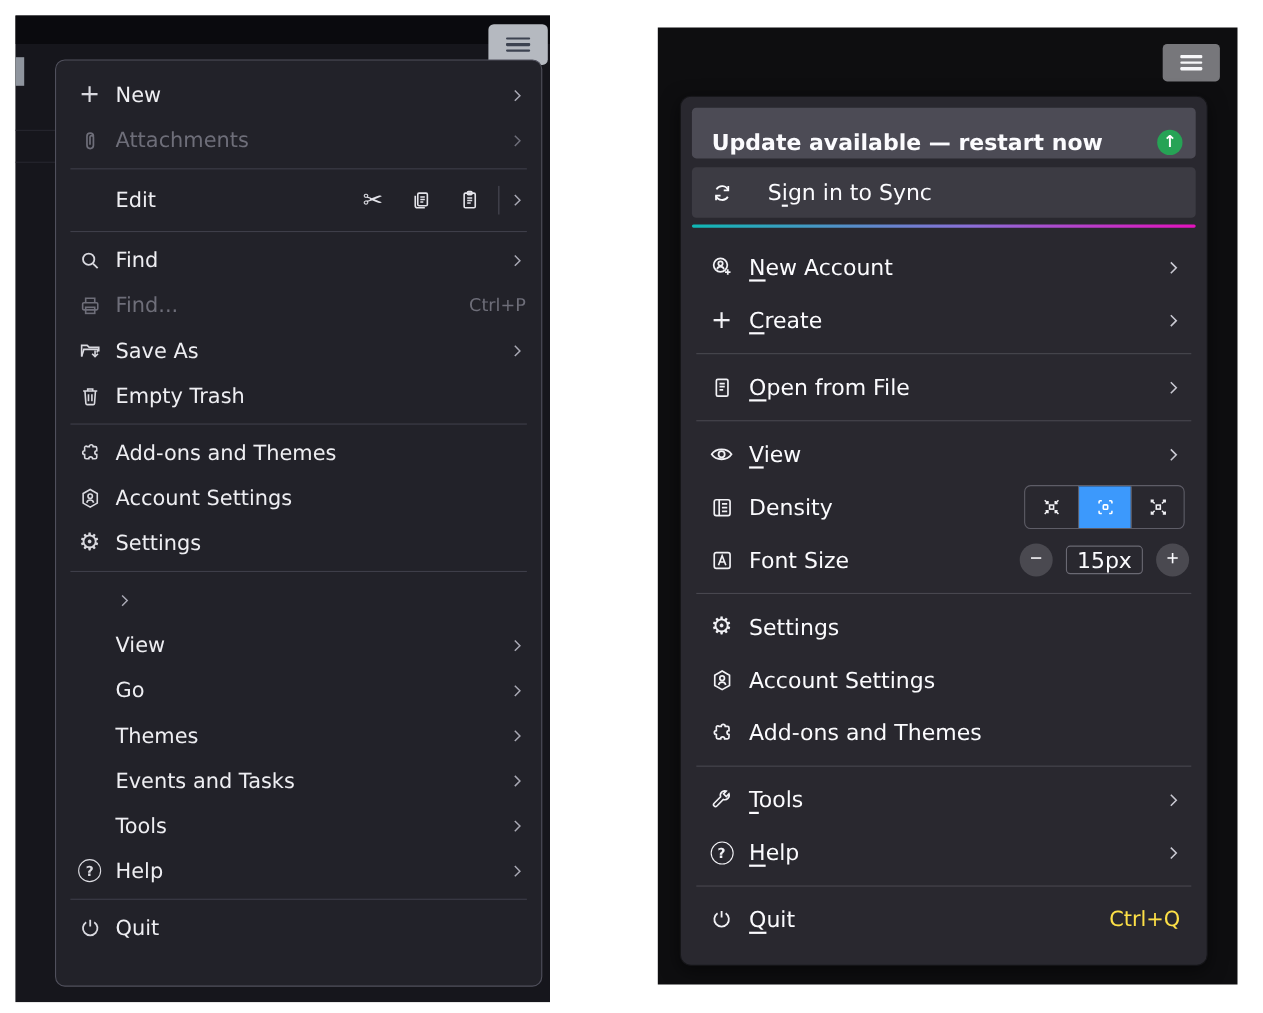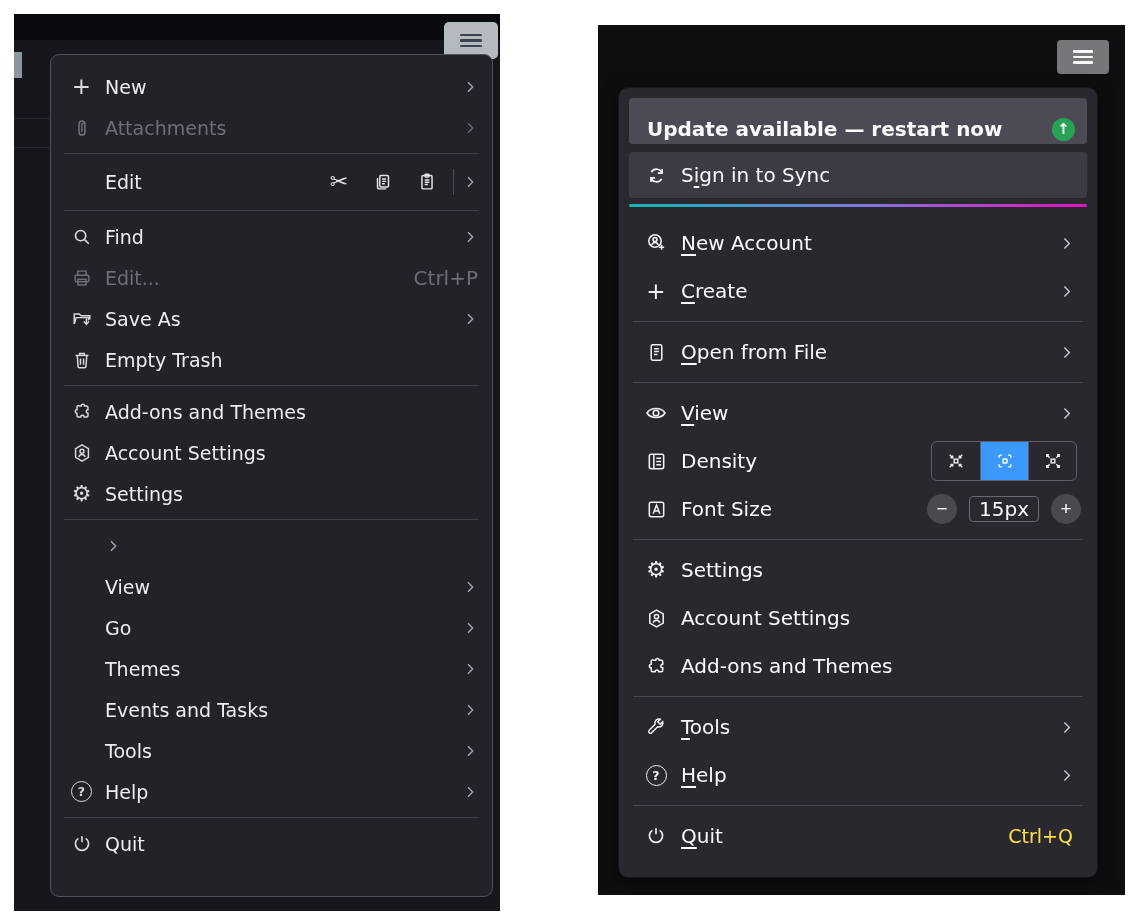--- a/index.html
+++ b/index.html
@@ -14,41 +14,41 @@
   #hamb-left { left:430px; top:8px; width:54px; height:37px; background:#b5b9c0; }
   #hamb-left span { width:22px; height:2.6px; background:#3c4250; }
   .bk-line { position:absolute; left:0; width:36px; height:1px; background:#26262f; }
   .bk-notch { position:absolute; left:0; top:38px; width:8px; height:26px; background:#8f959e; }
 
   .popup-l { position:absolute; left:36px; top:40px; width:443px; height:843px; background:#222229; border:1px solid #50505c; border-radius:9px; padding:11px 0 10px; color:#eeeef2; font-size:19px; }
   .mrow { display:flex; align-items:center; height:41px; padding:0 14px 0 0; cursor:pointer; }
   .mrow .ic { width:27px; margin-left:17px; margin-right:10px; display:flex; justify-content:center; align-items:center; color:#d9d9df; flex:none; }
   .mrow .lbl { flex:1; white-space:nowrap; }
   .mrow .chev { color:#a9a9b4; display:flex; flex:none; }
-  .mrow .shortcut { color:#c3c3cb; font-size:20px; }
+  .mrow .shortcut { color:#c3c3cb; font-size:16px; }
   .mrow.disabled .lbl, .mrow.disabled .ic, .mrow.disabled .chev, .mrow.disabled .shortcut { color:#6e6e79; }
   .sep-l { height:1px; background:#3e3e49; margin:5px 13px; }
   .edit-row { height:46px; }
   .edit-row .tool { background:none; border:none; color:#e4e4ea; width:44px; display:flex; justify-content:center; cursor:pointer; }
   .edit-row .scissors { font-size:22px; line-height:1; color:#e4e4ea; }
   .vdiv { width:1px; height:26px; background:#4a4a56; margin:0 8px 0 4px; }
   .plus-glyph { font-size:23px; line-height:1; color:#e8e8ee; }
   .gear-glyph { font-size:22px; line-height:1; }
   .qmark { width:21px; height:21px; border:1.6px solid currentColor; border-radius:50%; display:flex; align-items:center; justify-content:center; font-size:12.5px; font-weight:bold; }
 
   
   #shot-right { left:598px; top:25px; width:527px; height:870px; background:#0e0e10; }
   #hamb-right { left:459px; top:15px; width:52px; height:34px; background:#77777b; border-radius:4px; }
   #hamb-right span { width:20px; height:2.6px; background:#f7f7f9; }
 
   .popup-r { position:absolute; left:20px; top:62px; width:480px; height:791px; background:#29282f; border:1px solid #151518; border-radius:10px; padding:10px; color:#fbfbfe; font-size:20px; box-shadow:0 4px 16px rgba(0,0,0,.5); }
   .banner { height:46px; background:#4c4b55; border-radius:4px; display:flex; align-items:center; padding:16px 12px 0 18px; cursor:pointer; }
   .banner .btxt { flex:1; font-weight:bold; }
   .badge { width:23px; height:23px; border-radius:50%; display:flex; align-items:center; justify-content:center; color:#fff; font-size:15px; font-weight:bold; flex:none; }
-  .signin { margin-top:8px; height:46px; background:#3c3b43; border-radius:4px; display:flex; align-items:center; padding:0 14px; cursor:pointer; }
+  .signin { margin-top:8px; height:46px; background:#3c3b43; border-radius:4px; display:flex; align-items:center; padding:0 14px; cursor:pointer;gap:17px; }
   .signin .ic { width:26px; margin-right:12px; display:flex; justify-content:center; color:#fbfbfe; }
   .grad-bar { height:3px; border-radius:2px; margin-top:6px; }
   .rsec { margin-top:12px; }
   .rrow { display:flex; align-items:center; height:48px; padding:0 6px 0 14px; cursor:pointer; }
   .rrow .ic { width:26px; margin-right:12px; display:flex; justify-content:center; align-items:center; color:#f1f1f5; flex:none; }
   .rrow .lbl { flex:1; white-space:nowrap; }
   .rrow .chev { color:#c9c9d2; display:flex; flex:none; margin-right:6px; }
   .rrow .shortcut { font-size:19px; color:#fde047; margin-right:8px; }
   .sep-r { height:1px; background:#48474f; margin:6px 4px; }
   .ak { text-decoration:underline; text-underline-offset:3.5px; text-decoration-thickness:1.5px; }
@@ -147,21 +147,21 @@
     </div>
 
     <div class="mrow disabled">
       <span class="ic">
           <svg width="22" height="22" viewBox="0 0 24 24" fill="none" stroke="currentColor" stroke-width="1.6">
             <path d="M7.5 9V4.5h9V9"></path>
             <rect x="4.5" y="9" width="15" height="7" rx="1.3"></rect>
             <rect x="7.5" y="13.5" width="9" height="6"></rect>
           </svg>
         </span>
-      <span class="lbl">Edit...</span>
+      <span class="lbl">Find...</span>
       <span class="shortcut">Ctrl+P</span>
     </div>
 
     <div class="mrow">
       <span class="ic">
           <svg width="22" height="22" viewBox="0 0 24 24" fill="none" stroke="currentColor" stroke-width="1.6">
             <path d="M3.5 17.5V6.5h5.5l2 2h9.5v4"></path>
             <path d="M3.5 17.5l2.2-7h14l-1 3"></path>
             <path d="M16.8 11.5v6"></path>
             <path d="M13.9 14.8l2.9 2.9 2.9-2.9"></path>

